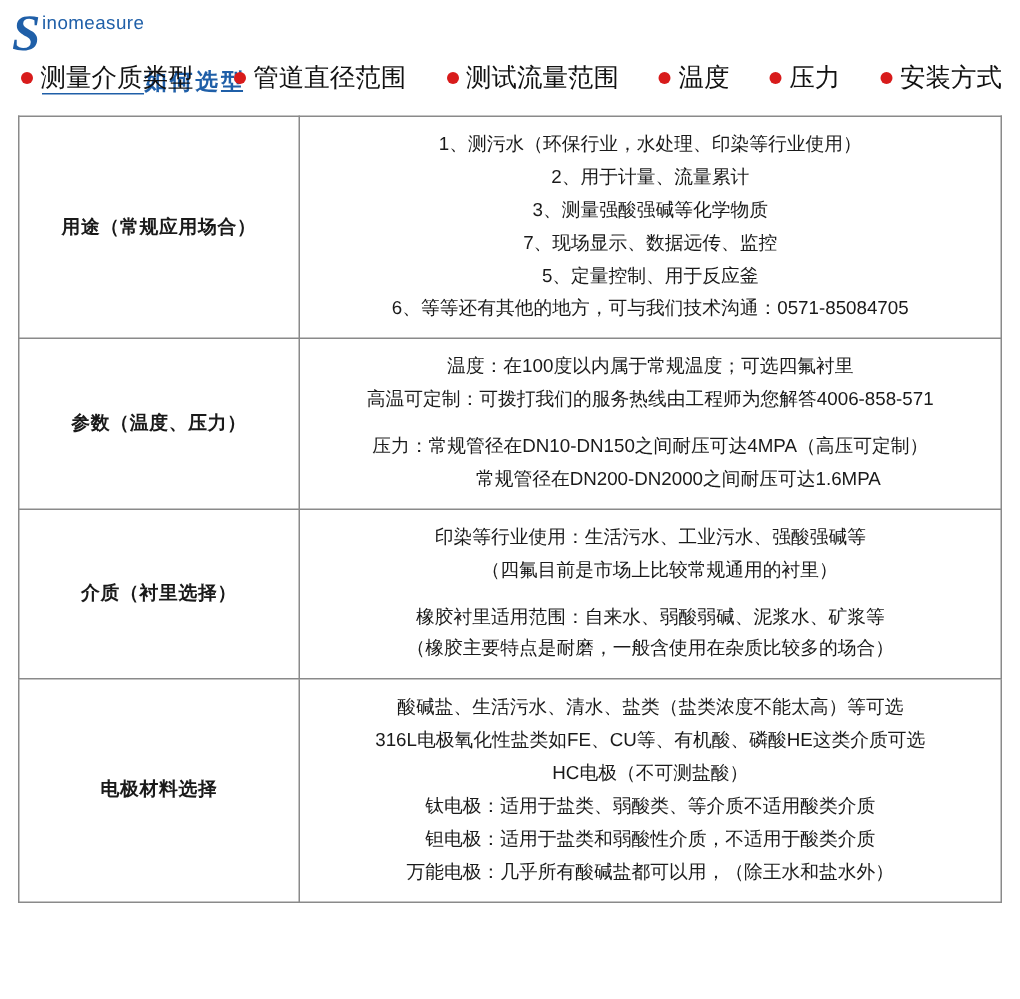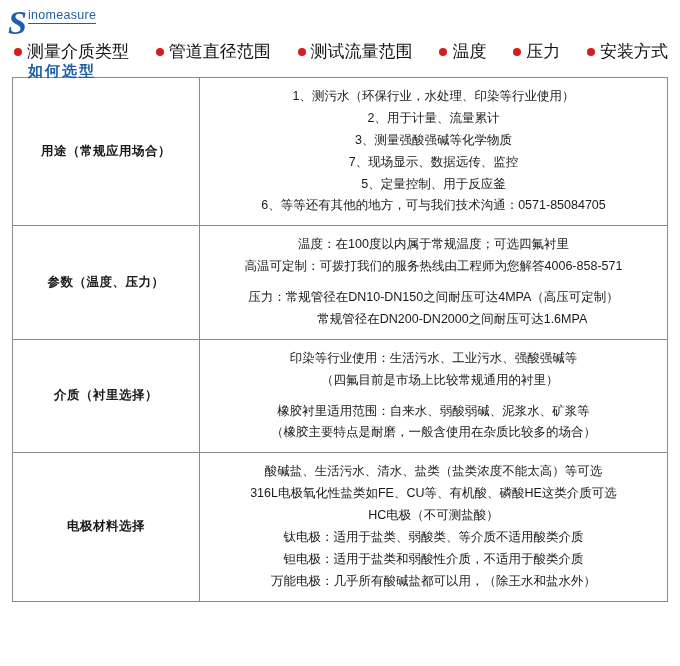--- a/index.html
+++ b/index.html
@@ -36,21 +36,21 @@
     font-family: "Liberation Serif", serif;
     font-size: 34px;
     font-style: italic;
     color: #1f5fa8;
     font-weight: bold;
     margin-right: 1px;
     margin-top: -2px;
   }
   .logo-texts {
     display: flex;
-    flex-direction: column;
+    flex-direction: row;
     justify-content: center;
   }
   .logo-en {
     font-size: 12.5px;
     color: #1f5fa8;
     letter-spacing: 0.3px;
     border-bottom: 1px solid #1f5fa8;
     padding-bottom: 1px;
     line-height: 14px;
   }

